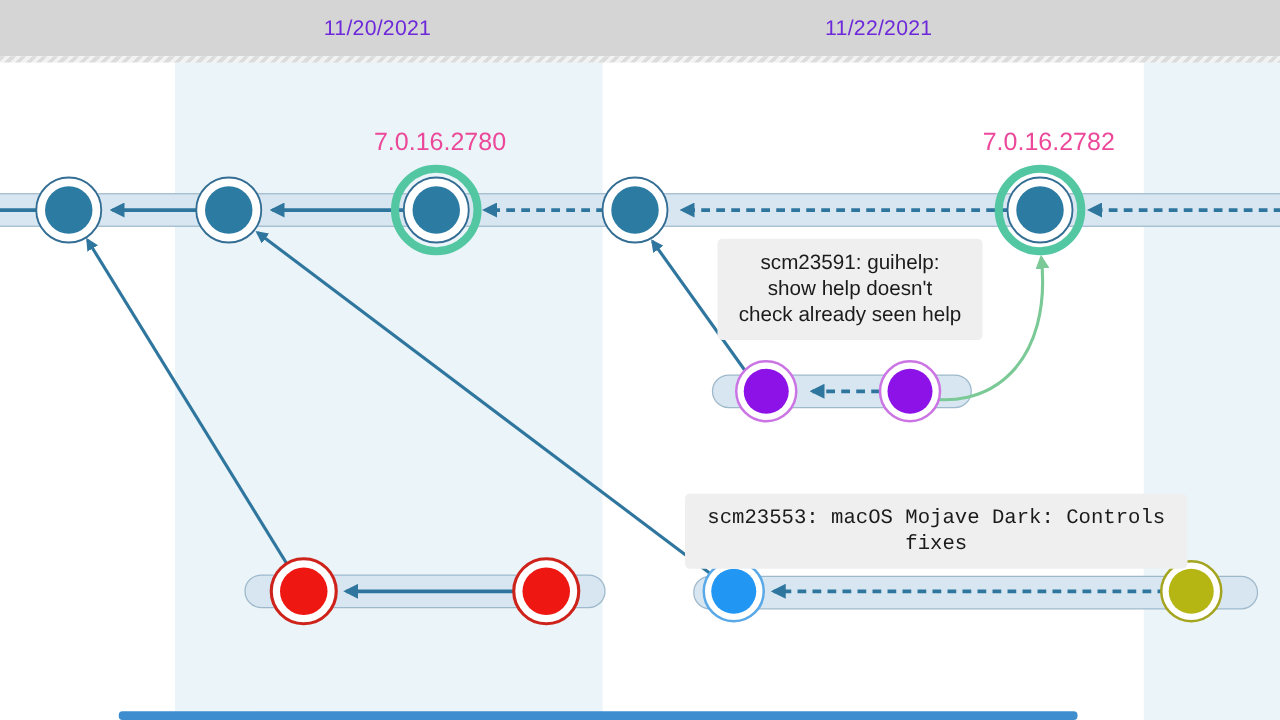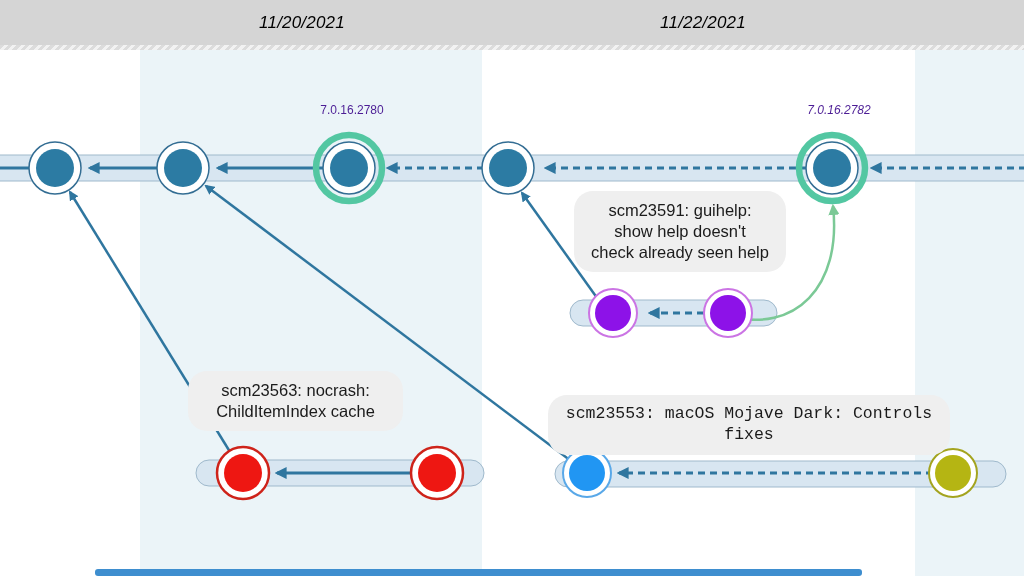--- a/index.html
+++ b/index.html
@@ -11,33 +11,33 @@
   .header{
     position:absolute;left:0;top:0;width:1024px;height:45px;
     background:#d5d5d5;z-index:5;
   }
   .perforation{
     position:absolute;left:0;top:45px;width:1024px;height:5px;z-index:5;
     background:repeating-linear-gradient(135deg,#dcdcdc 0 3px,#f2f2f2 3px 6px);
   }
   .date-label{
     position:absolute;top:13px;transform:translateX(-50%);
-    font-size:17px;color:#000000;letter-spacing:.2px;white-space:nowrap;font-style:italic;
+    font-size:17px;color:#6d28d9;letter-spacing:.2px;white-space:nowrap;
   }
   
   .band{position:absolute;top:45px;height:531px;z-index:0;}
   
   .version-label{
     position:absolute;transform:translateX(-50%);
-    font-size:12px;color:#4c1d95;white-space:nowrap;z-index:4;
+    font-size:20px;color:#ec4899;white-space:nowrap;z-index:4;
   }
   svg.graph{position:absolute;left:0;top:0;z-index:2;}
   
   .tooltip{
-    position:absolute;z-index:6;background:#efefef;border-radius:19px;
+    position:absolute;z-index:6;background:#efefef;border-radius:4px;
     color:#1b1b1b;font-size:16.5px;line-height:1.27;text-align:center;
     padding:9px 8px;box-sizing:border-box;white-space:pre-line;
   }
   .scroll-thumb{
     position:absolute;left:95px;top:569px;width:767px;height:7px;
     border-radius:3px;z-index:7;background:#3e8ecf;
   }
 </style>
 </head>
 <body>
@@ -123,27 +123,25 @@
       <circle cx="587" cy="473" r="24" fill="#ffffff" stroke-width="2" stroke="#59a8e8"></circle>
       <circle cx="587" cy="473" r="18" fill="#2196f3"></circle>
     </g>
     <g>
       <circle cx="953" cy="473" r="24" fill="#ffffff" stroke-width="2" stroke="#a4a41f"></circle>
       <circle cx="953" cy="473" r="18" fill="#b5b513"></circle>
     </g>
   </svg>
 
   <div class="version-label" style="left:352px;top:103px;">7.0.16.2780</div>
-  <div class="version-label" style="left:839px;top:103px;font-style:italic;">7.0.16.2782</div>
+  <div class="version-label" style="left:839px;top:103px;">7.0.16.2782</div>
 
   <div class="tooltip" style="left:574px;top:191px;width:212px;">scm23591: guihelp:
 show help doesn't
 check already seen help</div>
-  <div class="tooltip" style="left:188px;top:371px;width:215px;">scm23563: nocrash:
-ChildItemIndex cache</div>
   <div class="tooltip" style="left:548px;top:395px;width:402px;font-family:Liberation Mono, monospace;">scm23553: macOS Mojave Dark: Controls fixes</div>
 
   <div class="header" style="background-color: rgb(213, 213, 213);">
     <span class="date-label" style="left:302px;">11/20/2021</span>
     <span class="date-label" style="left:703px;">11/22/2021</span>
   </div>
   <div class="perforation"></div>
 
   <div class="scroll-thumb" style="background-color: rgb(62, 142, 207);"></div>
 

